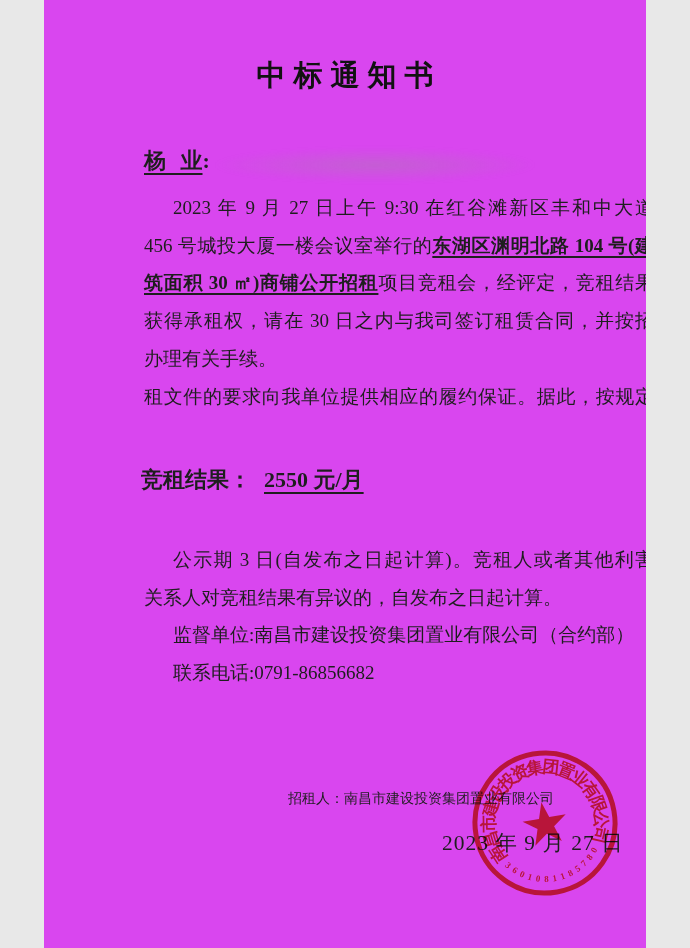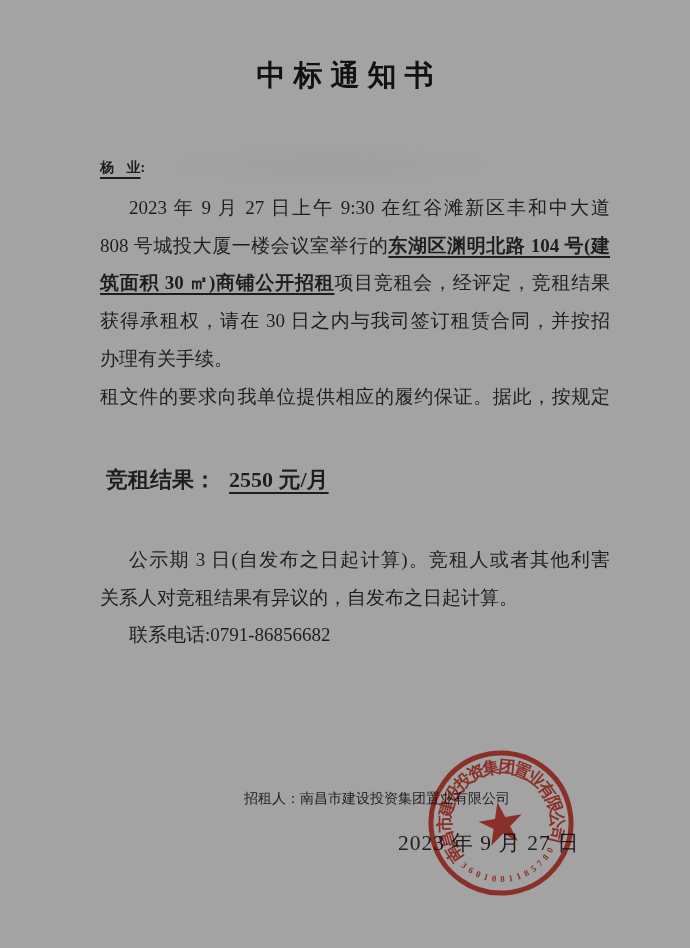--- a/index.html
+++ b/index.html
@@ -1,34 +1,34 @@
 <!DOCTYPE html>
 <html><head>
 <meta charset="utf-8">
 <style>
   html,body{margin:0;padding:0;background:#e8e8e8;}
   .page{
     position:relative;
-    width:690px;height:948px;
+    width:602px;height:948px;
     margin:0 auto;
-    background:#a3a3a3;
+    background:#d946ef;
     overflow:hidden;
     font-family:"Liberation Serif","DejaVu Serif",serif;
     color:#1e1e1e;
   }
   .title{
     position:absolute;top:56px;left:0;right:0;
     text-align:center;
     font-size:29px;font-weight:bold;
     letter-spacing:8px;text-indent:8px;
     color:#111;
   }
   .salutation{
-    position:absolute;top:155px;left:100px;
-    font-size:14px;font-weight:bold;line-height:26px;
+    position:absolute;top:148px;left:100px;
+    font-size:22px;font-weight:bold;line-height:26px;
   }
   .sal-name{
     white-space:pre;word-spacing:9px;
     text-decoration:underline;
     text-underline-offset:5px;
     text-decoration-thickness:1.5px;
   }
   .para{
     position:absolute;left:100px;width:510px;
     font-size:19px;line-height:37.7px;
@@ -39,21 +39,21 @@
   .tline.j{text-align:justify;text-align-last:justify;}
   .tline.ind{text-indent:29px;}
   .bu{
     font-weight:bold;
     text-decoration:underline;
     text-underline-offset:4px;
     text-decoration-thickness:1.5px;
   }
   .result-line{
     position:absolute;top:466px;left:97px;
-    font-size:22px;line-height:28px;font-weight:bold;margin-left:9px;
+    font-size:22px;line-height:28px;font-weight:bold;
   }
   .result-value{
     padding:0 13px;
     text-decoration:underline;
     text-underline-offset:5px;
     text-decoration-thickness:1.5px;
   }
   .sig-issuer{
     position:absolute;top:786px;left:244px;
     font-size:14px;line-height:26px;
@@ -84,34 +84,35 @@
   <div class="ghost"></div>
 
   <div class="title">中标通知书</div>
 
   <div class="salutation">
     <span class="sal-name">杨 业</span><span>:</span>
   </div>
 
   <div class="para" id="para1">
       <div class="tline j ind"><span>2023 年 9 月 27 日上午 9:30 在红谷滩新区丰和中大道</span></div>
-      <div class="tline j"><span>808 号城投大厦一楼会议室举行的</span><span class="bu">东湖区渊明北路 104 号(建</span></div>
+      <div class="tline j"><span>456 号城投大厦一楼会议室举行的</span><span class="bu">东湖区渊明北路 104 号(建</span></div>
       <div class="tline j"><span class="bu">筑面积 30 ㎡)商铺公开招租</span><span>项目竞租会，经评定，竞租结果</span></div>
       <div class="tline j"><span>获得承租权，请在 30 日之内与我司签订租赁合同，并按招</span></div>
       <div class="tline"><span>办理有关手续。</span></div>
       <div class="tline j"><span>租文件的要求向我单位提供相应的履约保证。据此，按规定</span></div>
     </div>
 
   <div class="result-line">
     <span>竞租结果：</span><span class="result-value">2550 元/月</span>
   </div>
 
   <div class="para" id="para2">
       <div class="tline j ind"><span>公示期 3 日(自发布之日起计算)。竞租人或者其他利害</span></div>
       <div class="tline"><span>关系人对竞租结果有异议的，自发布之日起计算。</span></div>
+      <div class="tline ind"><span>监督单位:南昌市建设投资集团置业有限公司（合约部）</span></div>
       <div class="tline ind"><span>联系电话:0791-86856682</span></div>
     </div>
 
   <div class="sig-issuer">
     <span>招租人：</span><span>南昌市建设投资集团置业有限公司</span>
   </div>
 
   <div class="sig-date">2023 年 9 月 27 日</div>
 
   <svg class="seal" viewBox="-85 -85 170 170" aria-hidden="true">

